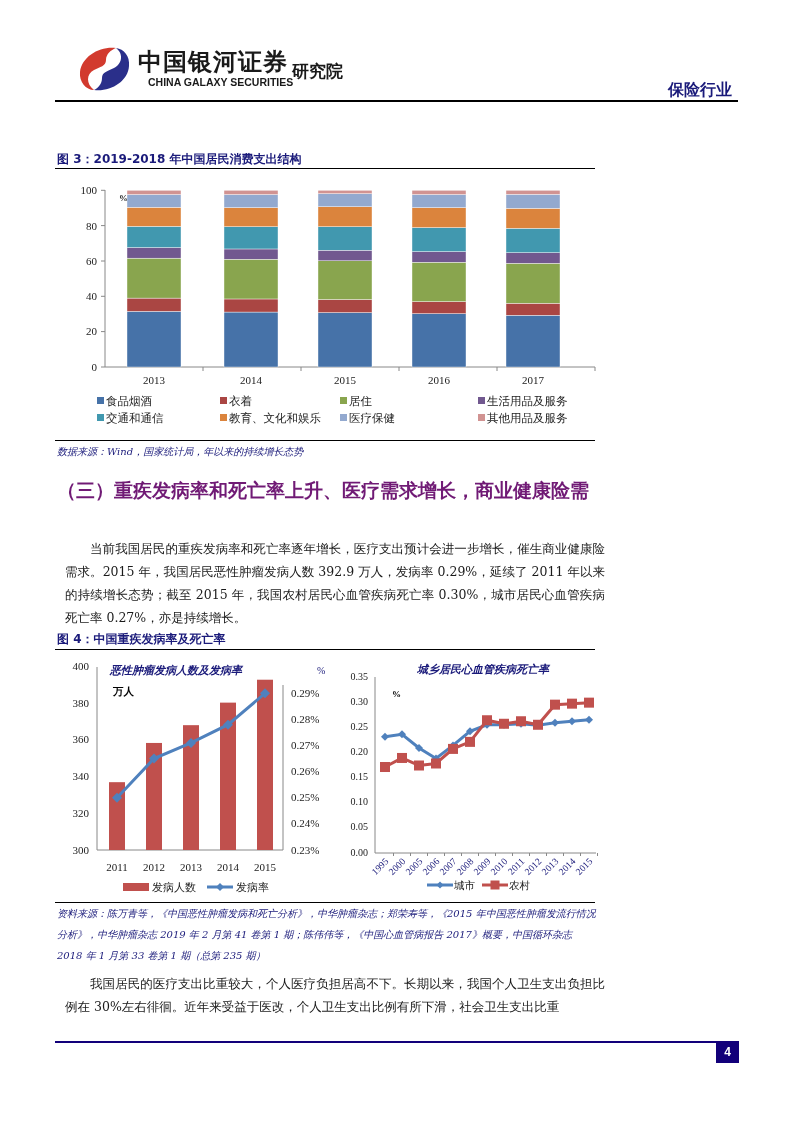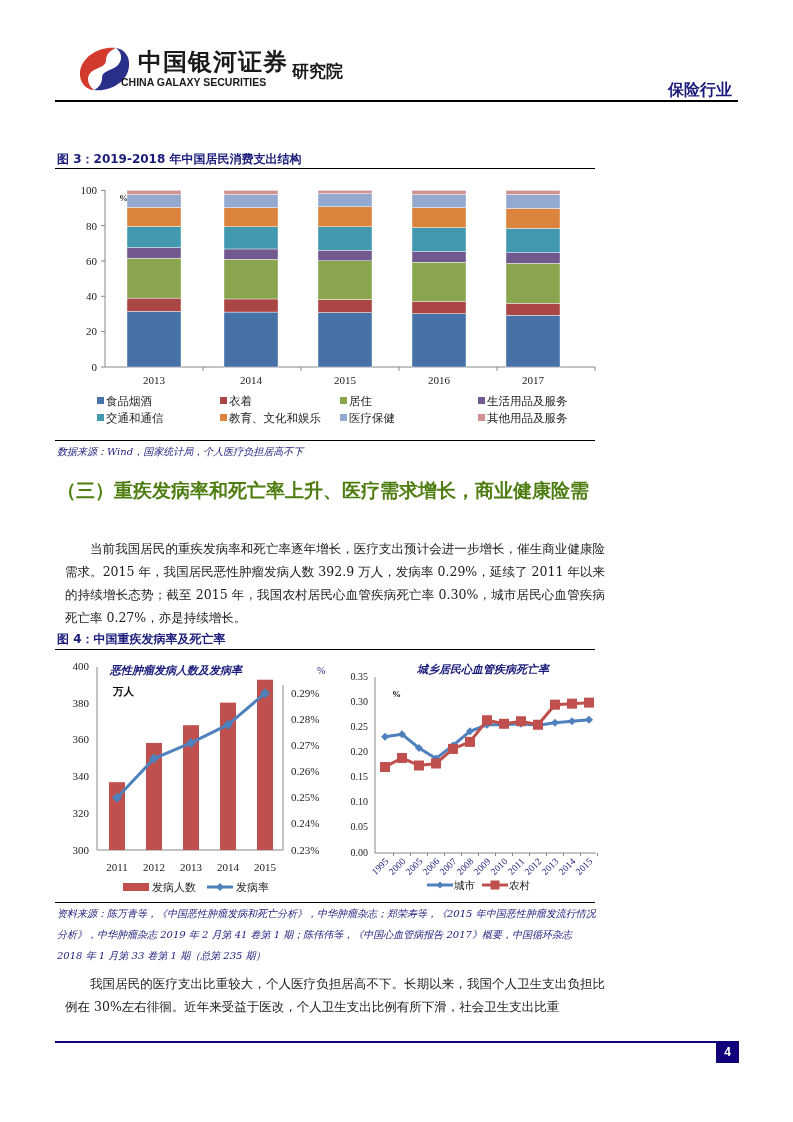--- a/index.html
+++ b/index.html
@@ -5,38 +5,38 @@
   html,body{margin:0;padding:0;background:#fff;}
   body{width:793px;height:1122px;position:relative;font-family:"DejaVu Serif",serif;color:#1a1a1a;overflow:hidden;}
   .abs{position:absolute;}
   .logo-cn{font-family:"DejaVu Sans",sans-serif;font-weight:bold;font-size:24px;color:#1a1a1a;letter-spacing:1px;}
   .logo-en{font-family:"Liberation Sans",sans-serif;font-weight:bold;font-size:10.5px;color:#1a1a1a;}
   .logo-inst{font-family:"DejaVu Sans",sans-serif;font-weight:bold;font-size:17px;color:#1a1a1a;}
   .industry{font-family:"DejaVu Sans",sans-serif;font-weight:bold;font-size:16px;color:#1a1a7a;}
   .rule{background:#000;}
   .fig-title{font-family:"DejaVu Sans",sans-serif;font-weight:bold;font-size:12px;color:#1a1a7a;}
   .source{font-family:"DejaVu Serif",serif;font-style:italic;font-size:10px;color:#1a1a7a;line-height:21px;}
-  .h2{font-family:"DejaVu Sans",sans-serif;font-weight:bold;font-size:19px;color:#4d7c0f;line-height:32px;}
+  .h2{font-family:"DejaVu Sans",sans-serif;font-weight:bold;font-size:19px;color:#701a75;line-height:32px;}
   .para{font-family:"DejaVu Serif",serif;font-size:12.5px;color:#1a1a1a;line-height:23px;text-align:justify;margin-left:8px;}
   .para p{margin:0;text-indent:2em;}
   .pagenum{background:#12007a;color:#fff;font-family:"Liberation Sans",sans-serif;font-weight:bold;font-size:12px;text-align:center;line-height:22px;}
   svg text{font-family:"Liberation Serif",serif;}
 </style>
 </head>
 <body>
 
 <div class="abs" style="left:76px;top:44px;width:56px;height:50px;">
   <svg width="56" height="50" viewBox="0 0 56 50">
     <ellipse cx="28" cy="25" rx="26" ry="23" fill="#fff"></ellipse>
     <path d="M40 4 C24 2 6 12 4 28 C3 38 10 46 18 46 C10 40 10 30 18 26 C24 23 30 22 30 16 C30 10 35 6 40 4Z" fill="#d23a2e"></path>
     <path d="M18 46 C34 48 52 38 53 22 C54 12 48 5 40 4 C48 10 46 20 38 24 C32 27 26 28 26 34 C26 40 22 44 18 46Z" fill="#2a2f8a"></path>
   </svg>
 </div>
 <div class="abs logo-cn" style="left:138px;top:46px;">中国银河证券</div>
-<div class="abs logo-en" style="left:121px;top:76px;text-align:center;">CHINA GALAXY SECURITIES</div>
+<div class="abs logo-en" style="left:148px;top:76px;text-align:center;">CHINA GALAXY SECURITIES</div>
 <div class="abs logo-inst" style="left:292px;top:60px;">研究院</div>
 <div class="abs industry" style="left:668px;top:80px;">保险行业</div>
 <div class="abs rule" style="left:55px;top:100px;width:683px;height:2px;"></div>
 
 <div class="abs fig-title" style="left:57px;top:151px;">图 3：2019-2018 年中国居民消费支出结构</div>
 <div class="abs rule" style="left:55px;top:168px;width:540px;height:1px;"></div>
 
 <svg class="abs" style="left:55px;top:175px;" width="545" height="260" viewBox="0 0 545 260">
   <g font-size="11" fill="#222" text-anchor="end">
     <text x="42" y="19">100</text>
@@ -125,21 +125,21 @@
       <rect x="165" y="239" width="7" height="7" fill="#db843d"></rect>
       <text x="174" y="247">教育、文化和娱乐</text>
       <rect x="285" y="239" width="7" height="7" fill="#93a9cf"></rect>
       <text x="294" y="247">医疗保健</text>
       <rect x="423" y="239" width="7" height="7" fill="#d19392"></rect>
       <text x="432" y="247">其他用品及服务</text>
     </g>
 </svg>
 
 <div class="abs rule" style="left:55px;top:440px;width:540px;height:1px;"></div>
-<div class="abs source" style="left:57px;top:441px;">数据来源：Wind，国家统计局，个人医疗负担居高不下</div>
+<div class="abs source" style="left:57px;top:441px;">数据来源：Wind，国家统计局，年以来的持续增长态势</div>
 
 <div class="abs h2" style="left:57px;top:474px;width:540px;">
   <div>（三）重疾发病率和死亡率上升、医疗需求增长，商业健康险需</div>
 </div>
 <div class="abs para" style="left:57px;top:537px;width:540px;">
   <p>当前我国居民的重疾发病率和死亡率逐年增长，医疗支出预计会进一步增长，催生商业健康险需求。2015 年，我国居民恶性肿瘤发病人数 392.9 万人，发病率 0.29%，延续了 2011 年以来的持续增长态势；截至 2015 年，我国农村居民心血管疾病死亡率 0.30%，城市居民心血管疾病死亡率 0.27%，亦是持续增长。</p>
 </div>
 
 <div class="abs fig-title" style="left:57px;top:631px;">图 4：中国重疾发病率及死亡率</div>
 <div class="abs rule" style="left:55px;top:649px;width:540px;height:1px;"></div>

